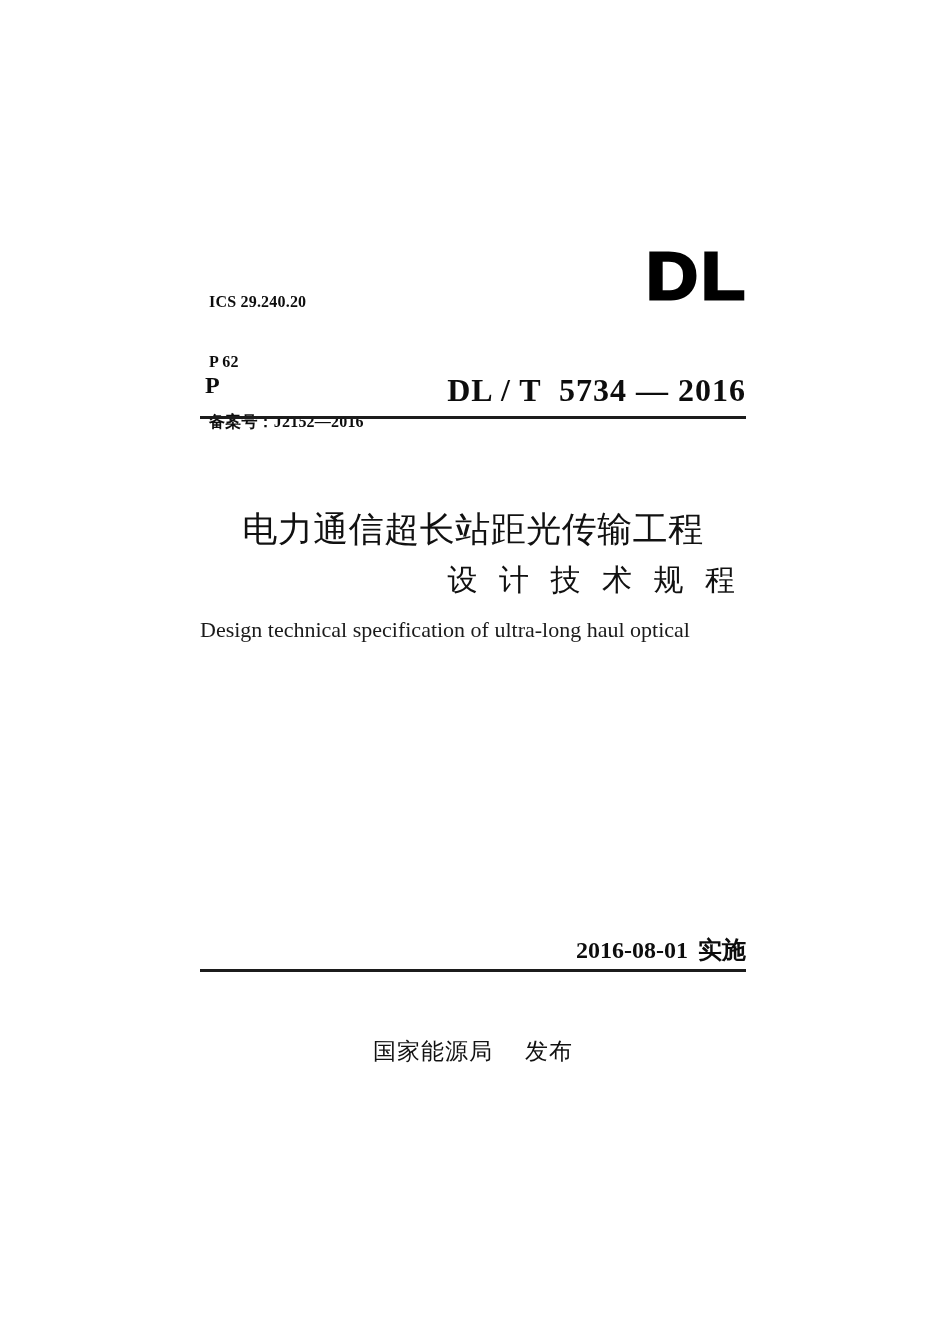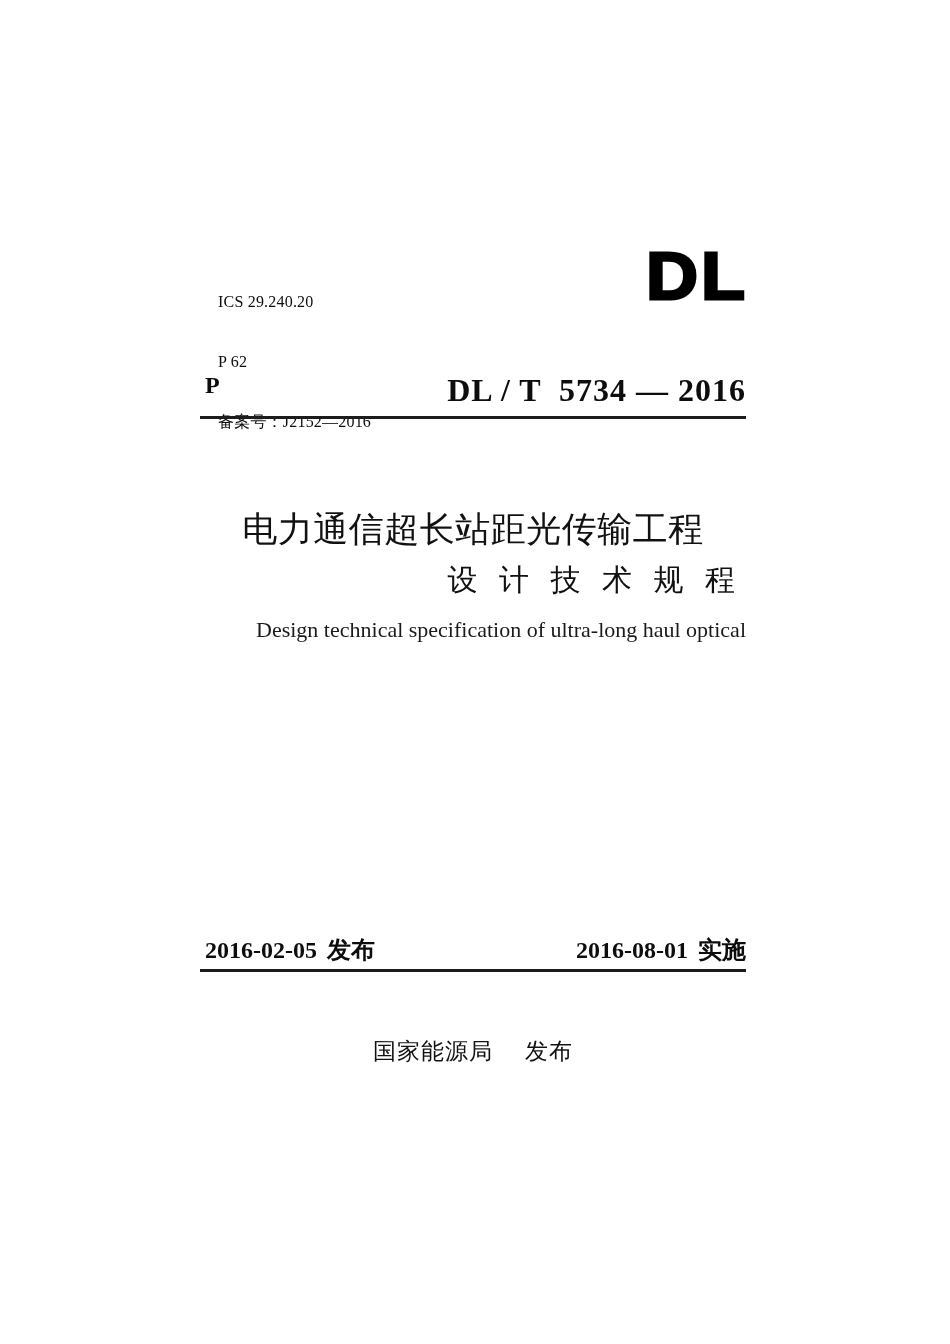--- a/index.html
+++ b/index.html
@@ -19,24 +19,24 @@
   .content {
     position: absolute;
     left: 200px;
     top: 0;
     width: 546px;
     height: 100%;
   }
   
   .ics-block {
     position: absolute;
-    left: 18px;
+    left: 9px;
     top: 252px;
     font-size: 16px;
-    font-weight: normal;
+    font-weight: bold;
     line-height: 20px;
     letter-spacing: 0.2px;
     white-space: pre;
   }
   
   .dl-logo {
     position: absolute;
     right: -2px;
     top: 243px;
     font-family: "Liberation Sans", "DejaVu Sans", sans-serif;
@@ -116,21 +116,21 @@
     font-size: 30px;
     letter-spacing: 7px;
     white-space: pre;
     color: #111111;
   }
   .title-en {
     position: absolute;
     left: 0;
     top: 614px;
     width: 100%;
-    text-align: right;
+    text-align: left;
     font-size: 22px;
     line-height: 31px;
     color: #1a1a1a;
     white-space: nowrap;
   }
   
   .dates-row {
     position: absolute;
     left: 0;
     top: 934px;
@@ -183,23 +183,20 @@
     <div class="rule rule-top"></div>
 
     <div class="title-cn-1">电力通信超长站距光传输工程</div>
     <div class="title-cn-2">设 计 技 术 规 程</div>
 
     <div class="title-en">
       <div>Design technical specification of ultra-long haul optical</div>
     </div>
 
     <div class="dates-row">
-      <span class="date-issue">
-        <span>2016-02-05</span><span class="date-label">发布</span>
-      </span>
       <span class="date-implement">
         <span>2016-08-01</span><span class="date-label">实施</span>
       </span>
     </div>
 
     <div class="rule rule-bottom"></div>
 
     <div class="publisher-row">
       <span>国家能源局</span><span class="gap"></span><span>发布</span>
     </div>

